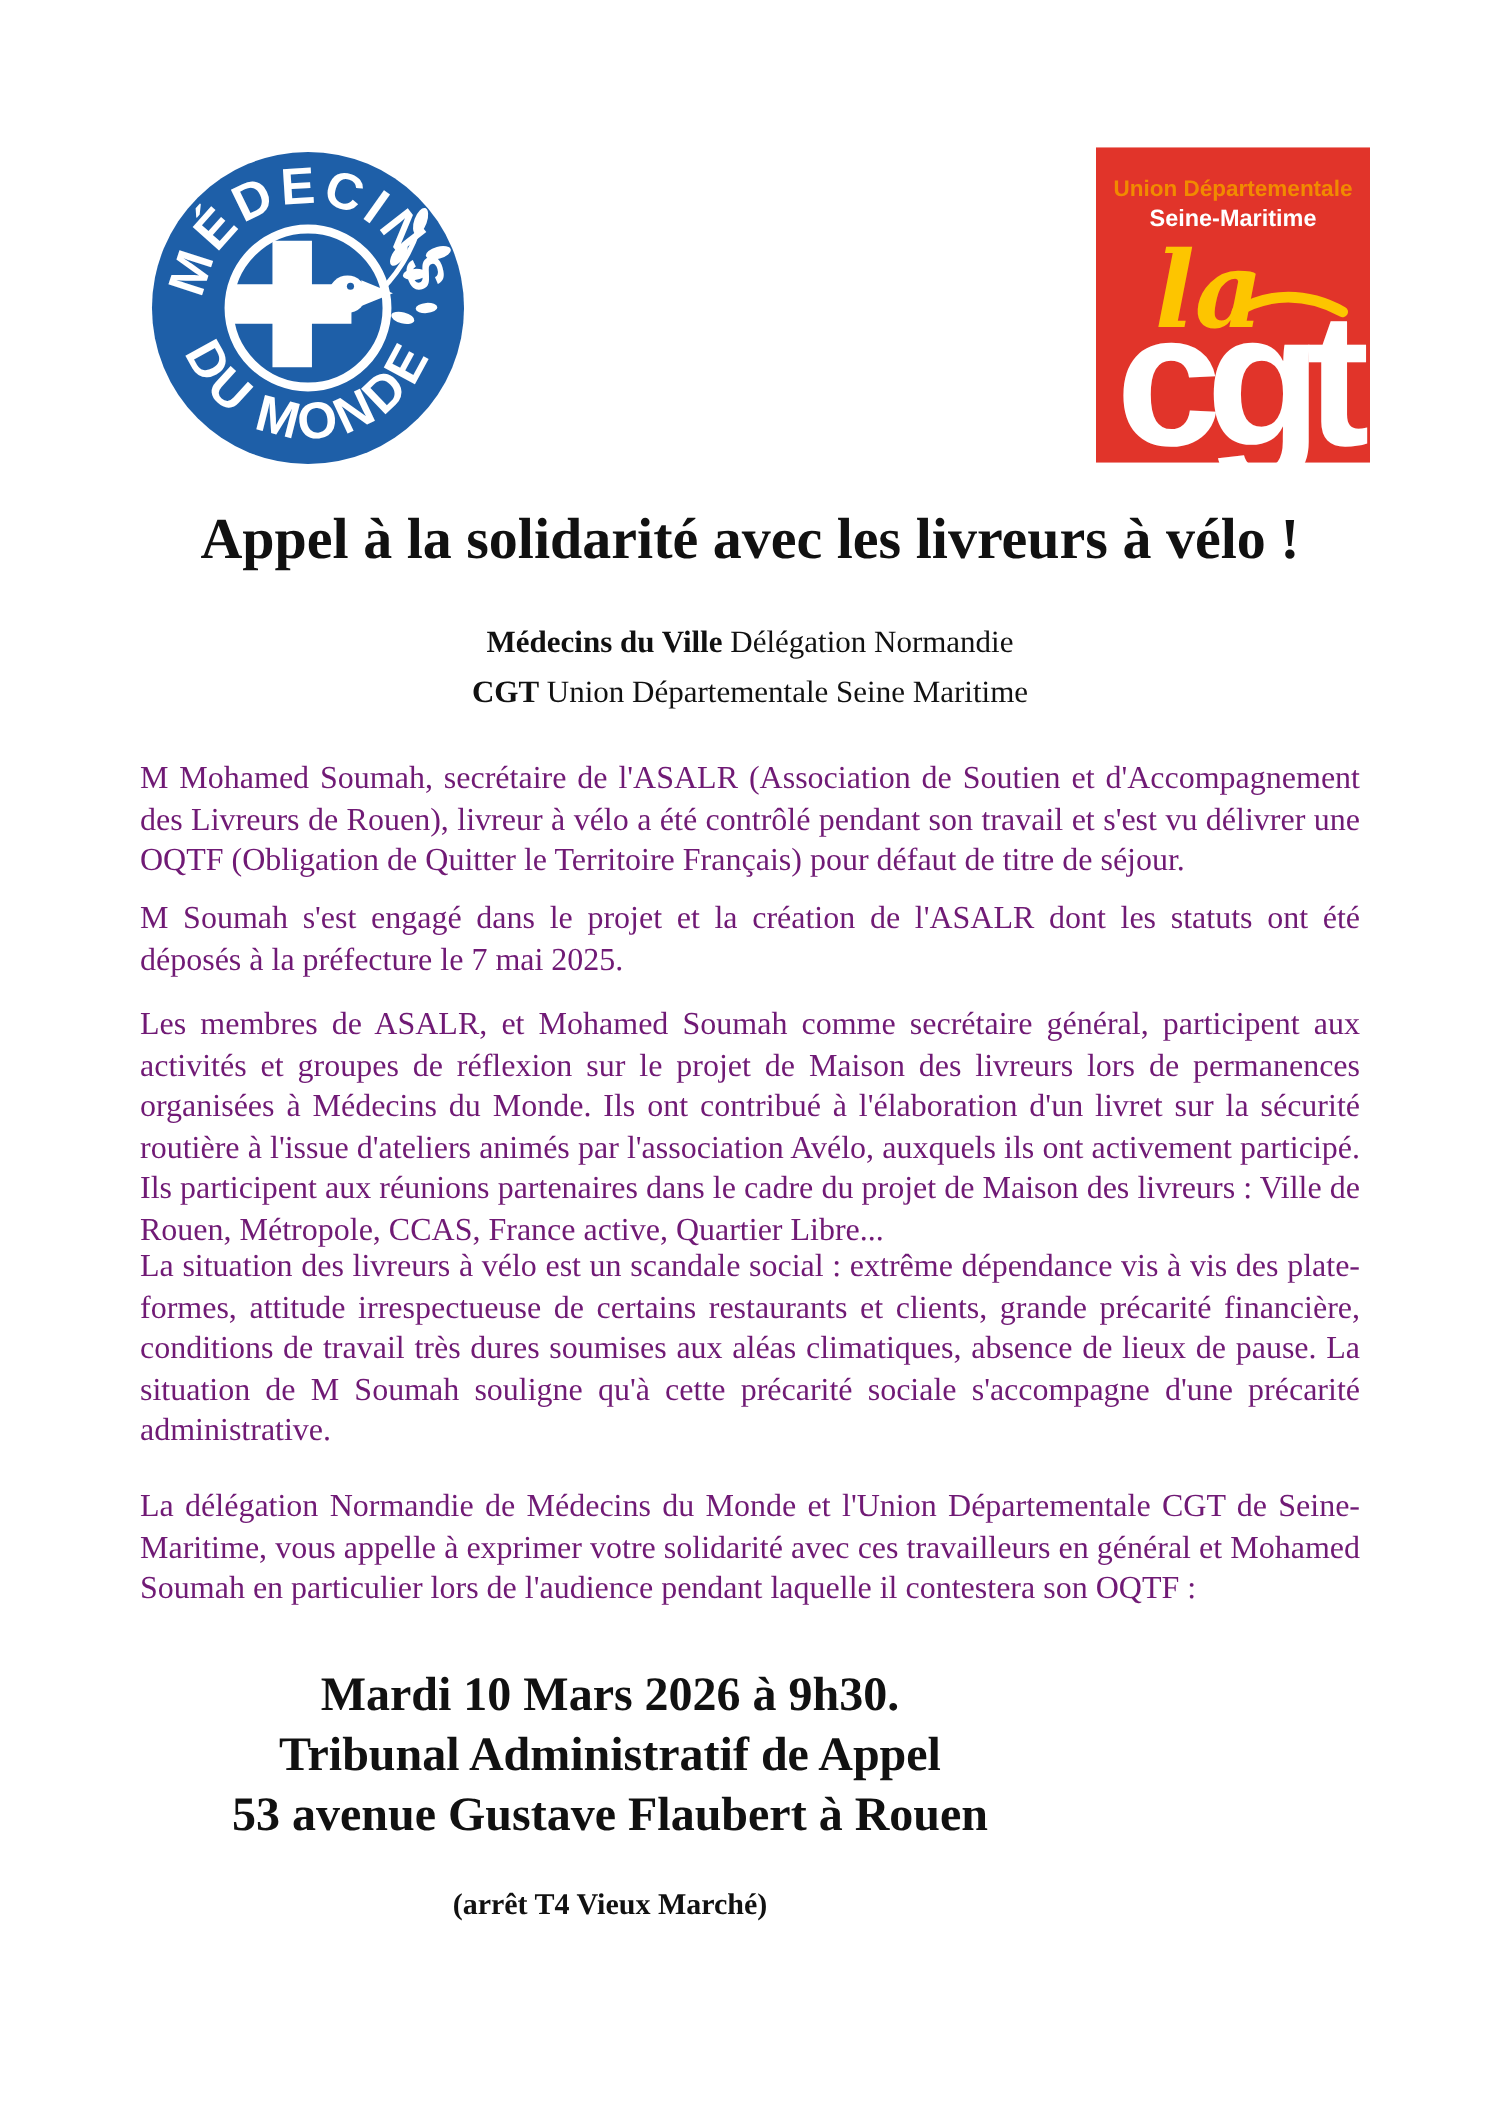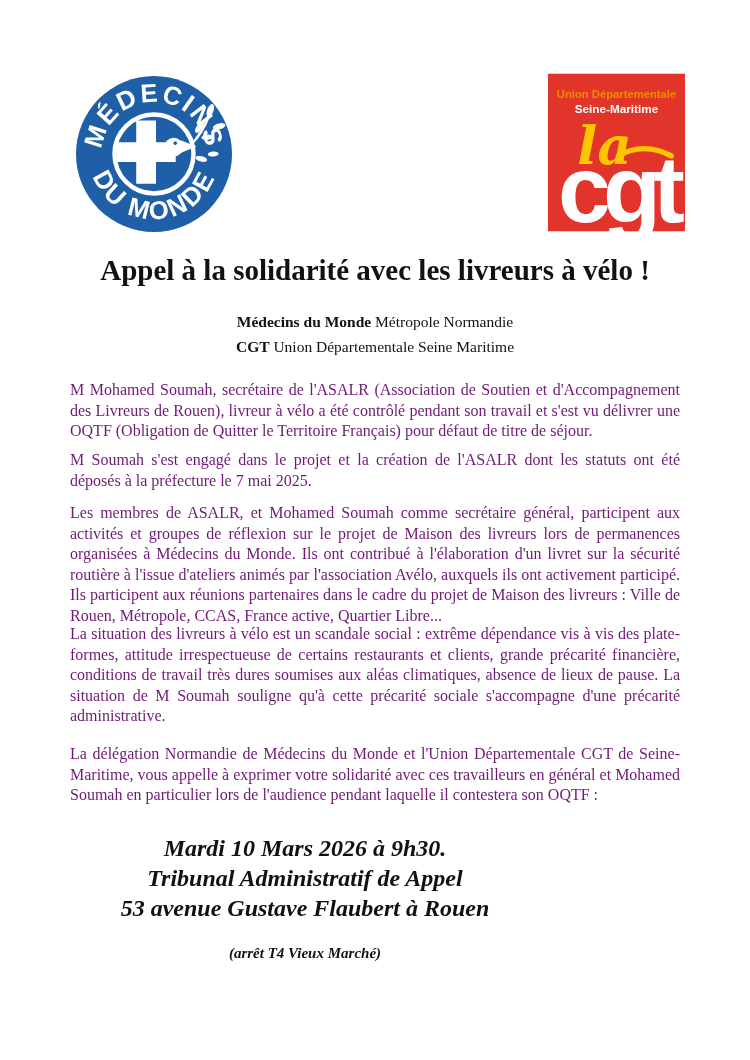--- a/index.html
+++ b/index.html
@@ -54,21 +54,21 @@
   }
   .para-1 { top:380px; }
   .para-2 { top:450px; }
   .para-3 { top:503px; }
   .para-4 { top:624px; }
   .para-5 { top:744px; }
 
   
   .event {
     position:absolute; top:833px; left:0; width:610px;
-    text-align:center; font-weight:bold; color:#111;font-style:italic;
+    text-align:center; font-weight:bold; color:#111;
   }
   .event-line { font-size:24px; line-height:30px; }
   .event-note { font-size:15px; line-height:19px; margin-top:21px; }
 </style>
 </head>
 <body>
 
 <div class="page">
 
   <div class="mdm-logo">
@@ -113,21 +113,21 @@
       <text class="cgt-org" x="70" y="25" text-anchor="middle" font-size="11.5" fill="#f18a00">Union Départementale</text>
       <text class="cgt-org" x="70" y="40" text-anchor="middle" font-size="12" fill="#ffffff">Seine-Maritime</text>
       <text class="cgt-script" x="30" y="92" font-size="54" fill="#fdc500">la</text>
       <path d="M 72 84 C 88 74, 108 74, 126 84" fill="none" stroke-width="5.5" stroke-linecap="round" stroke="#fdc500"></path>
       <text class="cgt-acronym" x="71" y="152" text-anchor="middle" font-size="97" fill="#ffffff">cgt</text>
     </svg>
   </div>
 
   <h1 class="title">Appel à la solidarité avec les livreurs à vélo !</h1>
 
-  <div class="subtitle subtitle-1"><b>Médecins du Monde</b><span> Métropole Normandie</span></div>
+  <div class="subtitle subtitle-1"><b>Médecins du Ville</b><span> Délégation Normandie</span></div>
   <div class="subtitle subtitle-2"><b>CGT</b><span> Union Départementale Seine Maritime</span></div>
 
   <p class="para para-1">M Mohamed Soumah, secrétaire de l'ASALR (Association de Soutien et d'Accompagnement des Livreurs de Rouen), livreur à vélo a été contrôlé  pendant son travail et s'est vu délivrer une OQTF (Obligation de Quitter le Territoire Français) pour défaut de titre de séjour.</p>
   <p class="para para-2">M Soumah s'est engagé dans le projet et la création de l'ASALR dont les statuts ont été déposés à la préfecture le 7 mai 2025.</p>
   <p class="para para-3">Les membres de ASALR, et Mohamed Soumah comme secrétaire général, participent aux activités et groupes de réflexion sur le projet de Maison des livreurs lors de permanences organisées à Médecins du Monde. Ils ont contribué à l'élaboration d'un livret sur la sécurité routière à l'issue d'ateliers animés par l'association Avélo, auxquels ils ont activement participé. Ils participent aux réunions partenaires dans le cadre du projet de Maison des livreurs : Ville de Rouen, Métropole, CCAS, France active, Quartier Libre...</p>
   <p class="para para-4">La situation des livreurs à vélo est un scandale social : extrême dépendance vis à vis des plate-formes, attitude irrespectueuse de certains restaurants et clients, grande précarité financière, conditions de travail très dures soumises aux aléas climatiques, absence de lieux de pause. La situation de M Soumah souligne qu'à cette précarité sociale s'accompagne d'une précarité administrative.</p>
   <p class="para para-5">La délégation Normandie de Médecins du Monde et l'Union Départementale CGT de Seine-Maritime, vous appelle à exprimer votre solidarité avec ces travailleurs en général et Mohamed Soumah en particulier lors de l'audience pendant laquelle il contestera son OQTF :</p>
 
   <div class="event">
     <div class="event-line">Mardi 10 Mars 2026 à 9h30.</div>

